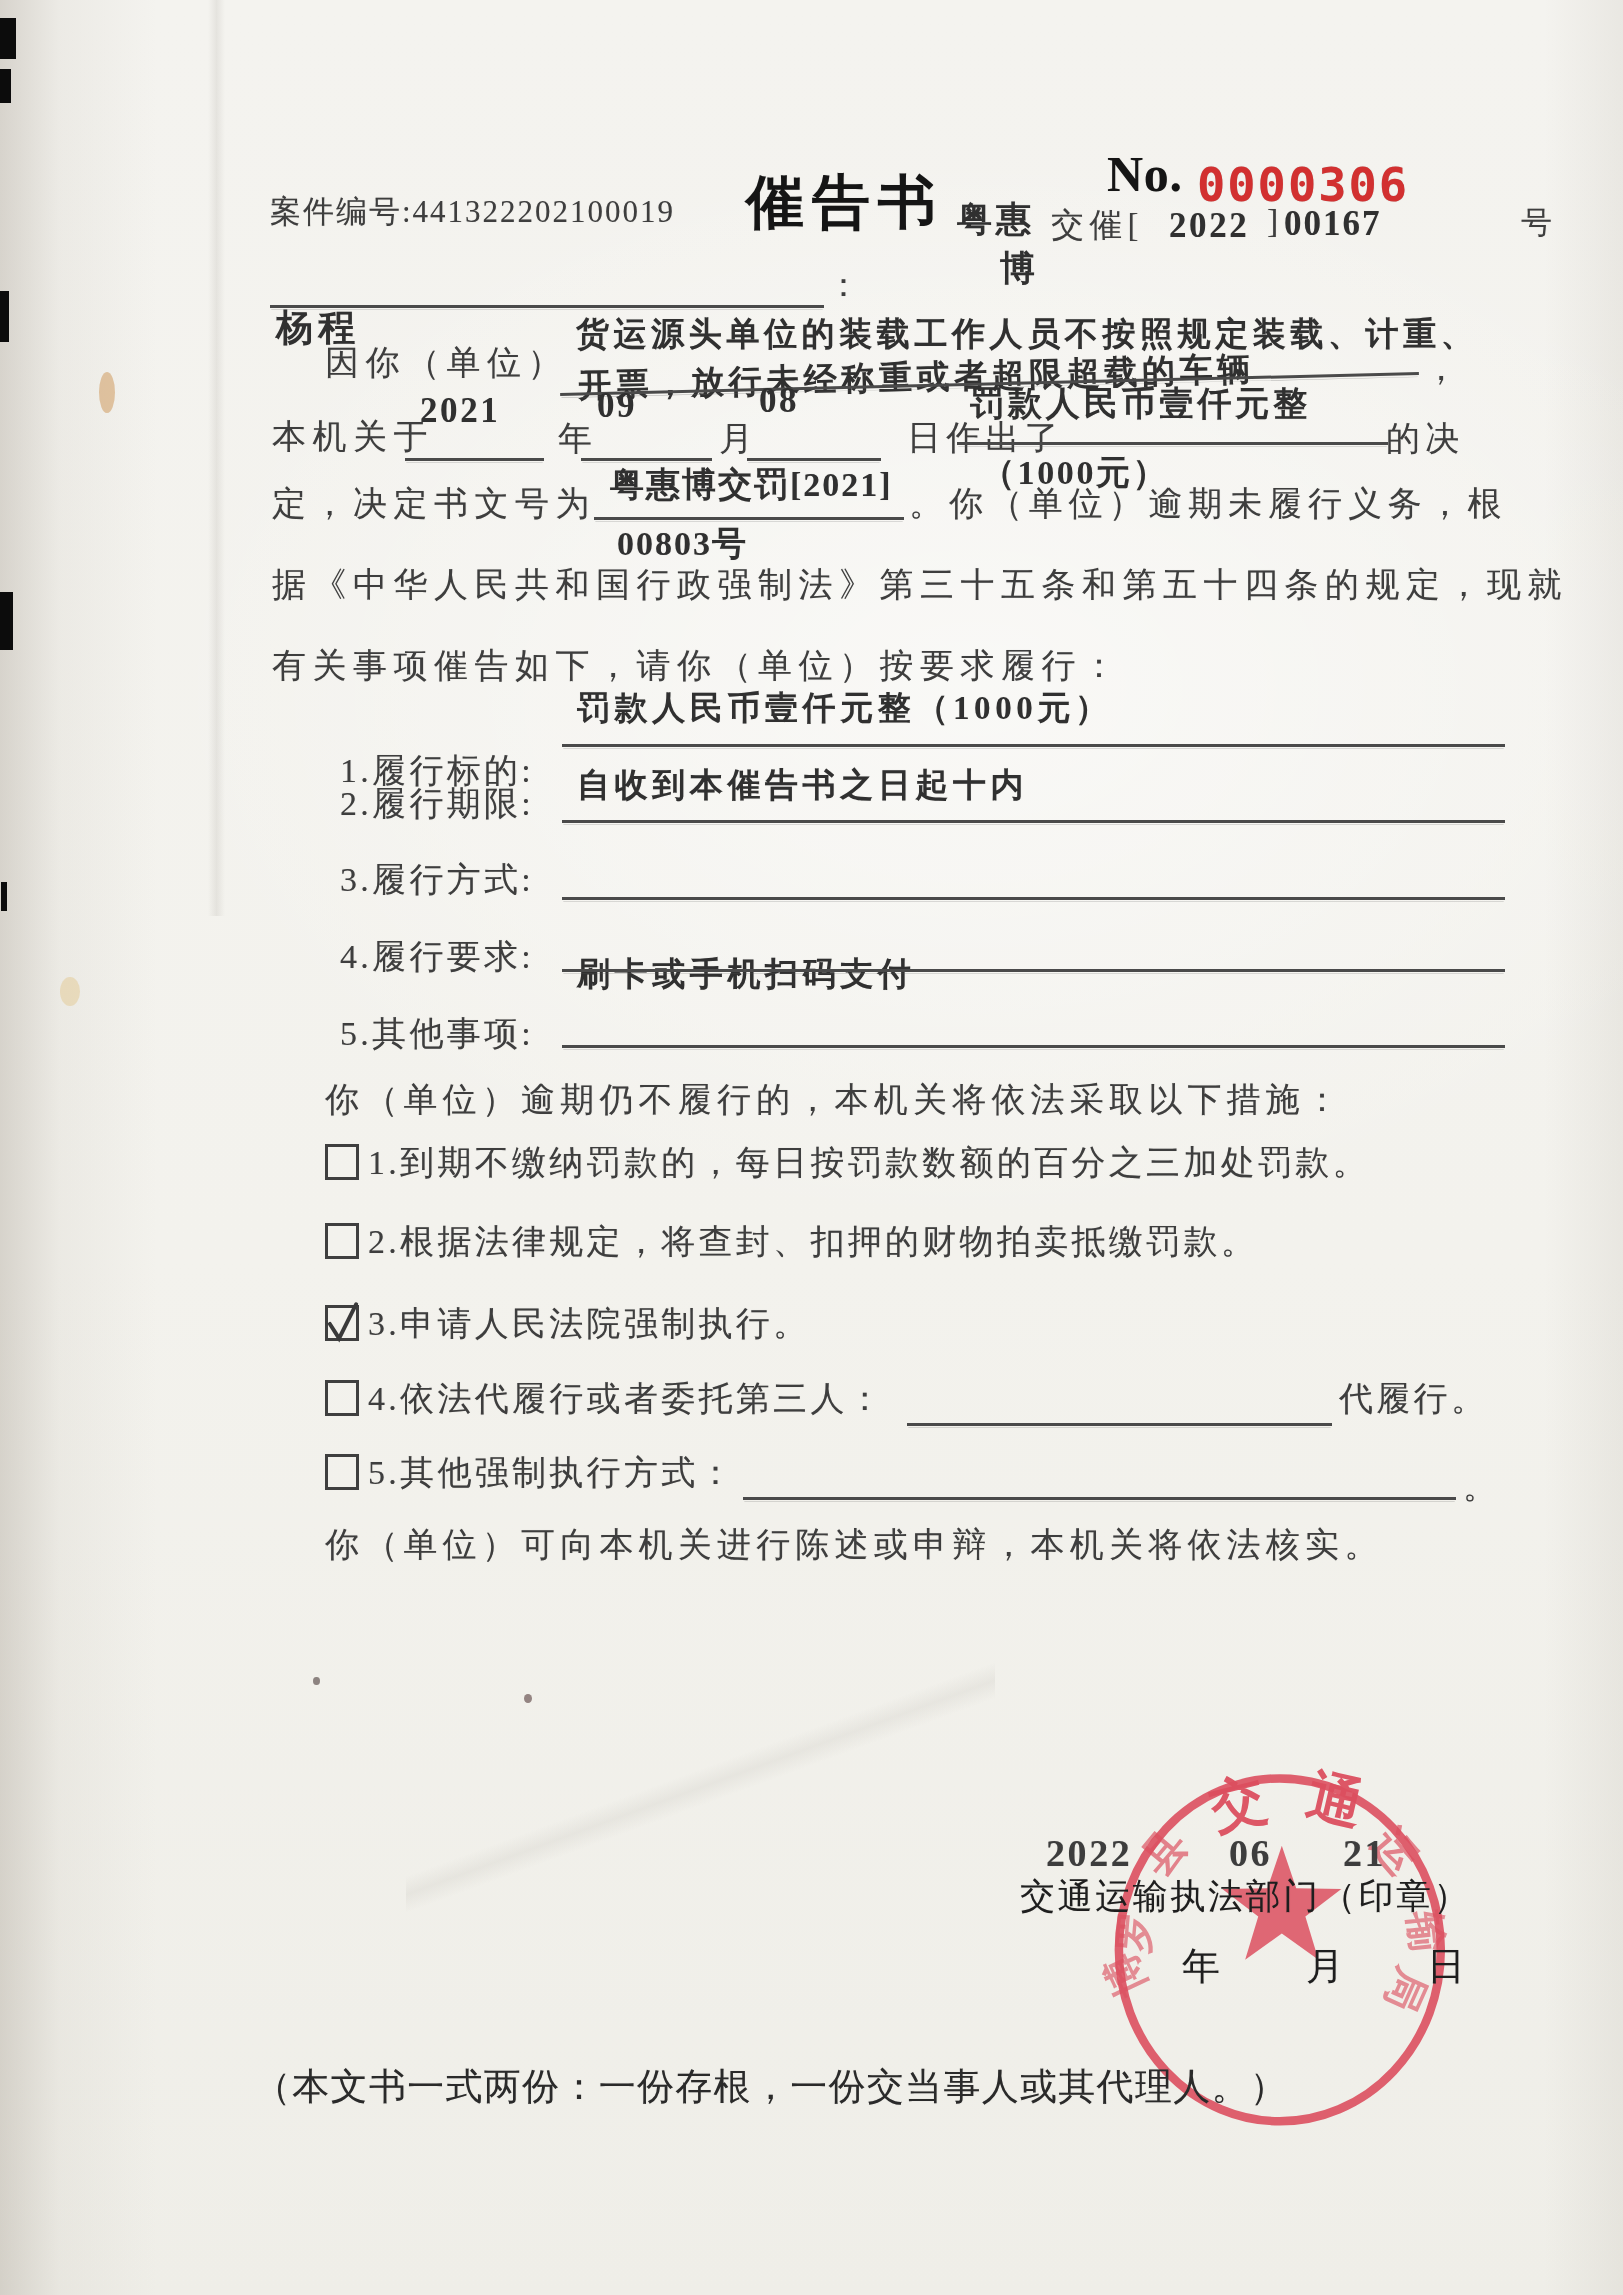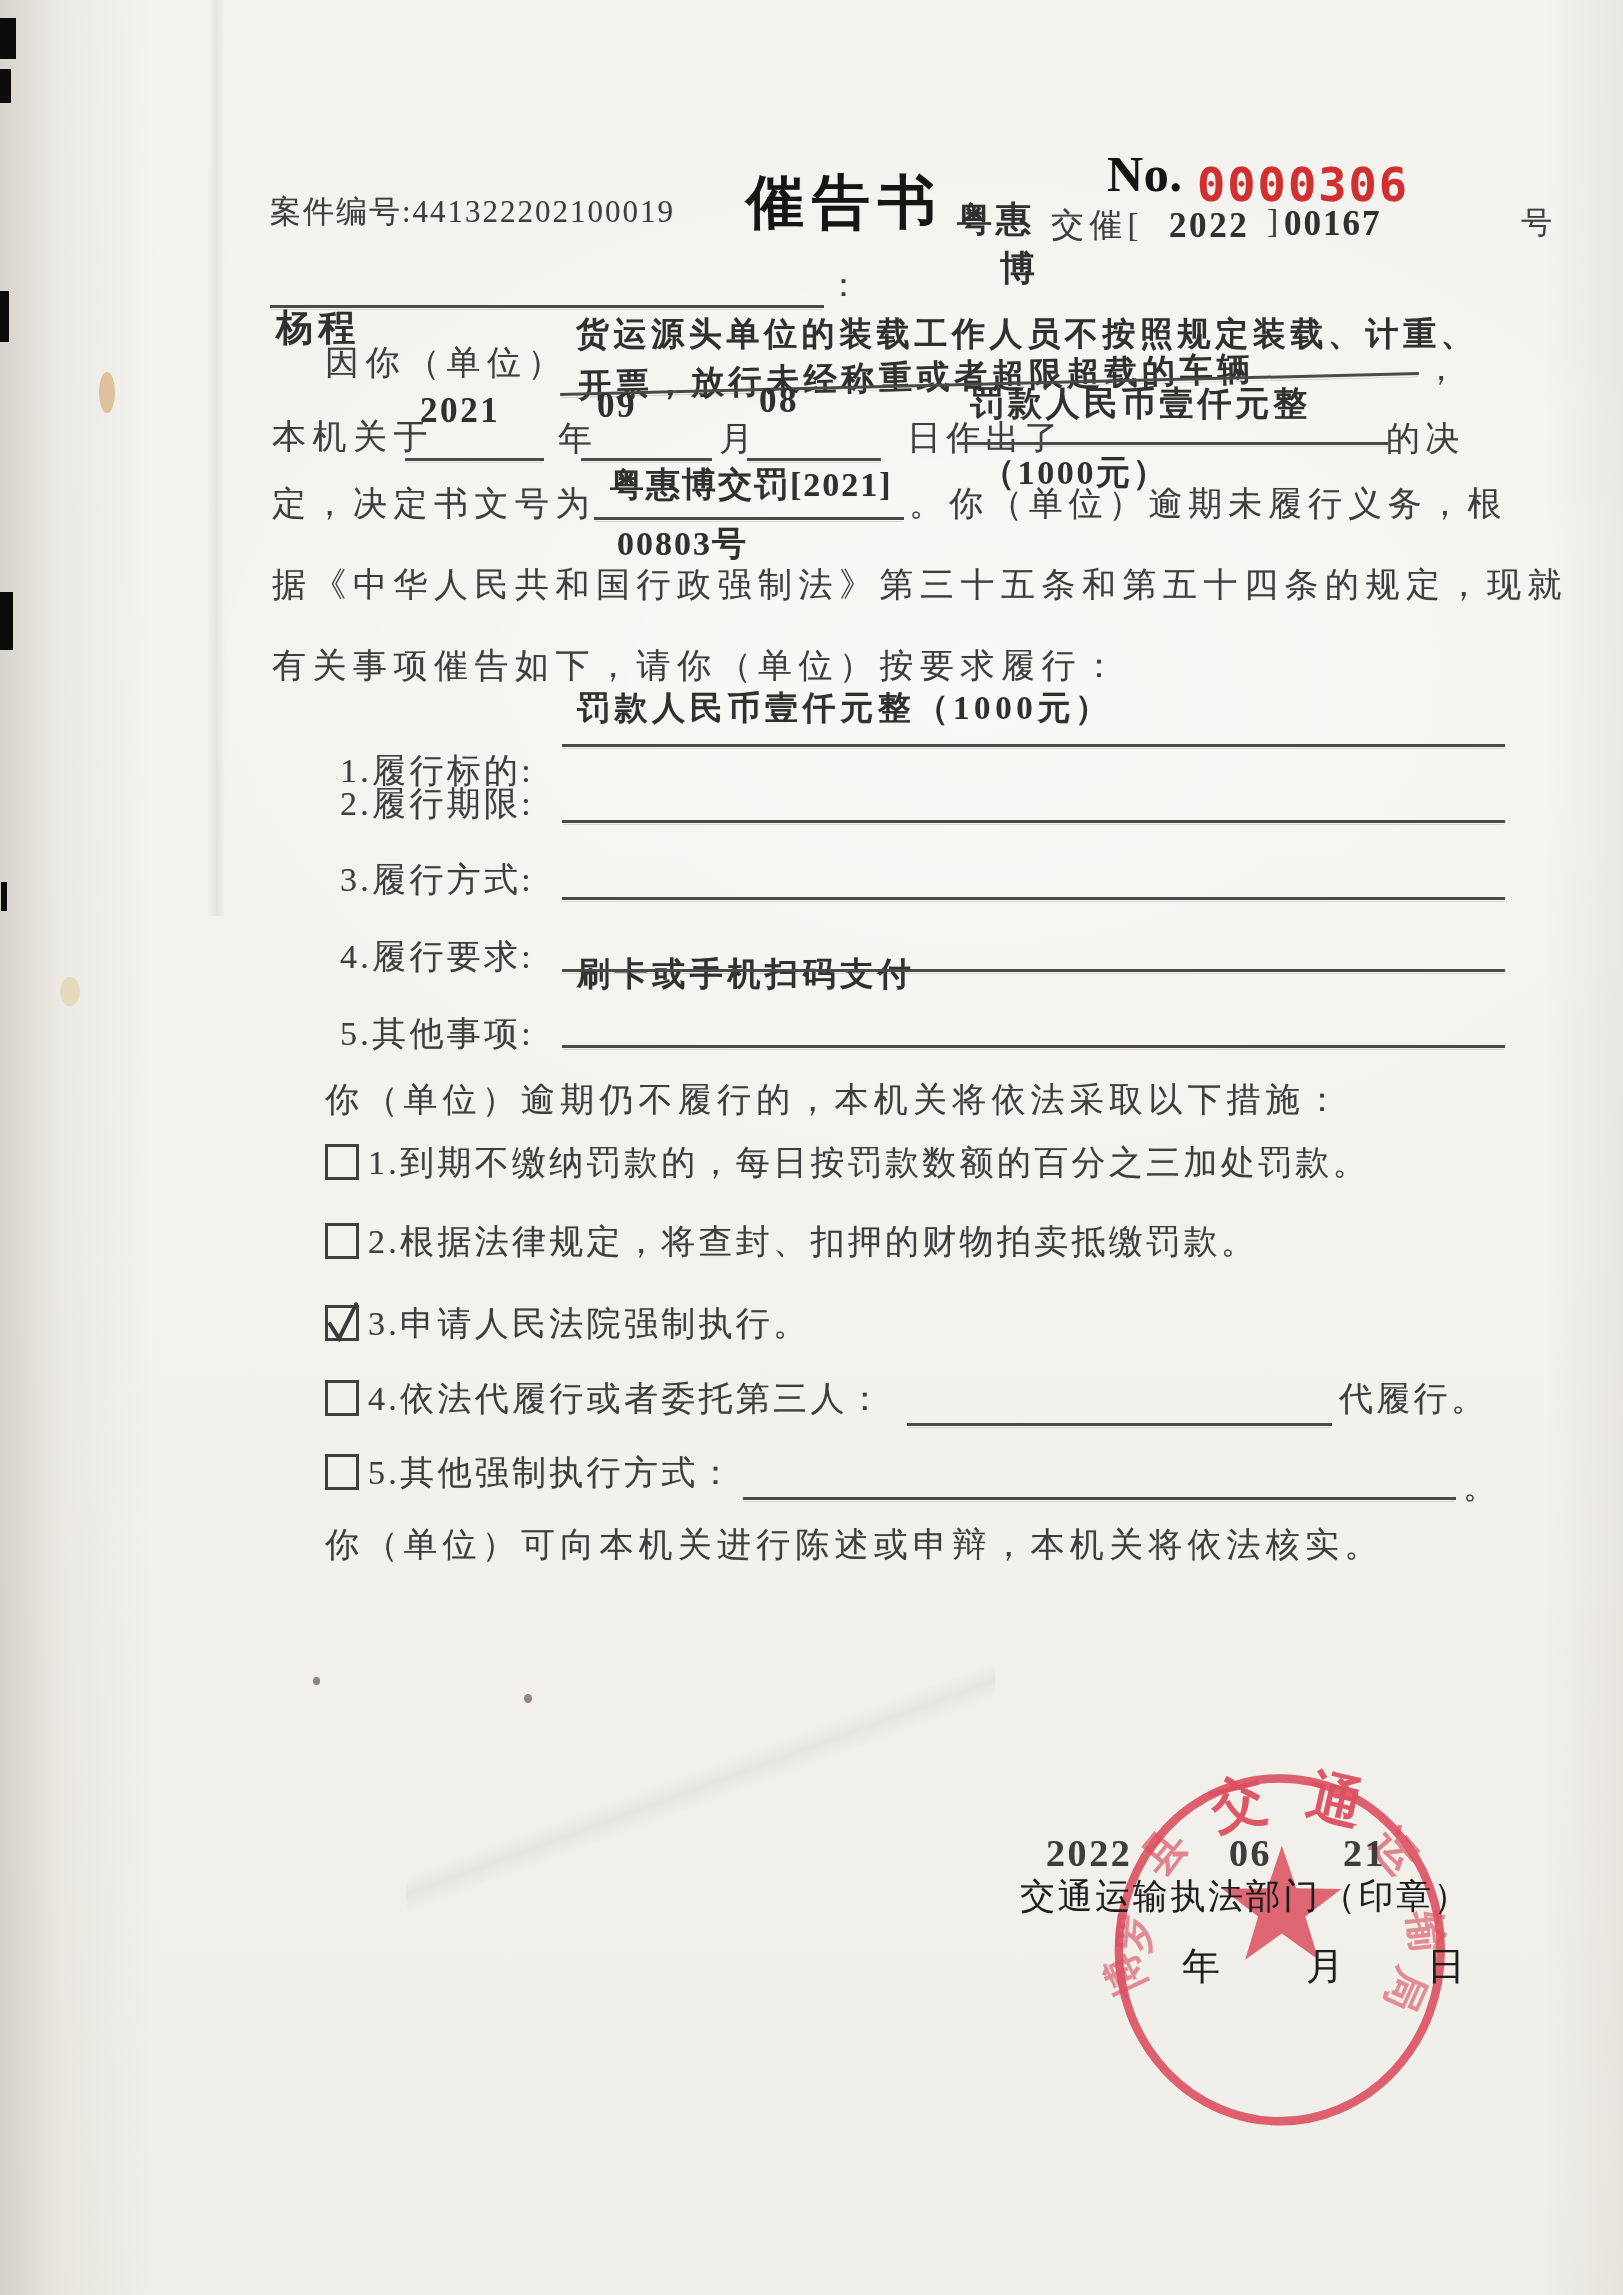--- a/index.html
+++ b/index.html
@@ -112,20 +112,21 @@
   <div class="pt" style="left:909px;top:481px;font-size:34px;letter-spacing:5.9px;">。你（单位）逾期未履行义务，根</div>
 
   <div class="pt" style="left:272px;top:643px;font-size:34px;letter-spacing:6.5px;">有关事项催告如下，请你（单位）按要求履行：</div>
   <div class="pt" style="left:272px;top:562px;font-size:34px;letter-spacing:6.5px;">据《中华人民共和国行政强制法》第三十五条和第五十四条的规定，现就</div>
 
   <div class="pt" style="left:340px;top:704px;font-size:34px;letter-spacing:3.3px;margin-top:44px;">1.履行标的:</div>
   <div class="hw" style="left:577px;top:686px;font-size:33px;letter-spacing:4.6px;">罚款人民币壹仟元整（1000元）</div>
   <div class="ul" style="left:562px;top:744px;width:943px;"></div>
 
   <div class="pt" style="left:340px;top:781px;font-size:34px;letter-spacing:3.3px;">2.履行期限:</div>
+  <div class="hw" style="left:577px;top:763px;font-size:33px;letter-spacing:4.6px;">自收到本催告书之日起十内</div>
   <div class="ul" style="left:562px;top:820px;width:943px;"></div>
 
   <div class="pt" style="left:340px;top:857px;font-size:34px;letter-spacing:3.3px;">3.履行方式:</div>
   <div class="ul" style="left:562px;top:897px;width:943px;"></div>
 
   <div class="pt" style="left:340px;top:934px;font-size:34px;letter-spacing:3.3px;">4.履行要求:</div>
   <div class="hw" style="left:577px;top:916px;font-size:33px;letter-spacing:4.6px;margin-top:36px;">刷卡或手机扫码支付</div>
   <div class="ul" style="left:562px;top:969px;width:943px;"></div>
 
   <div class="pt" style="left:340px;top:1011px;font-size:34px;letter-spacing:3.3px;">5.其他事项:</div>
@@ -171,15 +172,16 @@
   <div class="hw" style="left:1046px;top:1831px;font-size:38px;letter-spacing:2.6px;color:#3d3d3d;">2022</div>
   <div class="hw" style="left:1229px;top:1831px;font-size:38px;letter-spacing:2.6px;color:#3d3d3d;">06</div>
   <div class="hw" style="left:1343px;top:1831px;font-size:38px;letter-spacing:2.6px;color:#3d3d3d;">21</div>
 
   <div class="pt" style="left:1020px;top:1873px;font-size:35px;letter-spacing:2.6px;color:#1e1e1e;">交通运输执法部门（印章）</div>
 
   <div class="pt" style="left:1182px;top:1941px;font-size:38px;color:#1e1e1e;">年</div>
   <div class="pt" style="left:1306px;top:1941px;font-size:38px;color:#1e1e1e;">月</div>
   <div class="pt" style="left:1427px;top:1941px;font-size:38px;color:#1e1e1e;">日</div>
 
+  <div class="pt" style="left:254px;top:2062px;font-size:37px;letter-spacing:1.3px;color:#2a2a2a;">（本文书一式两份：一份存根，一份交当事人或其代理人。）</div>
 
 </div>
 
 
 </body></html>

